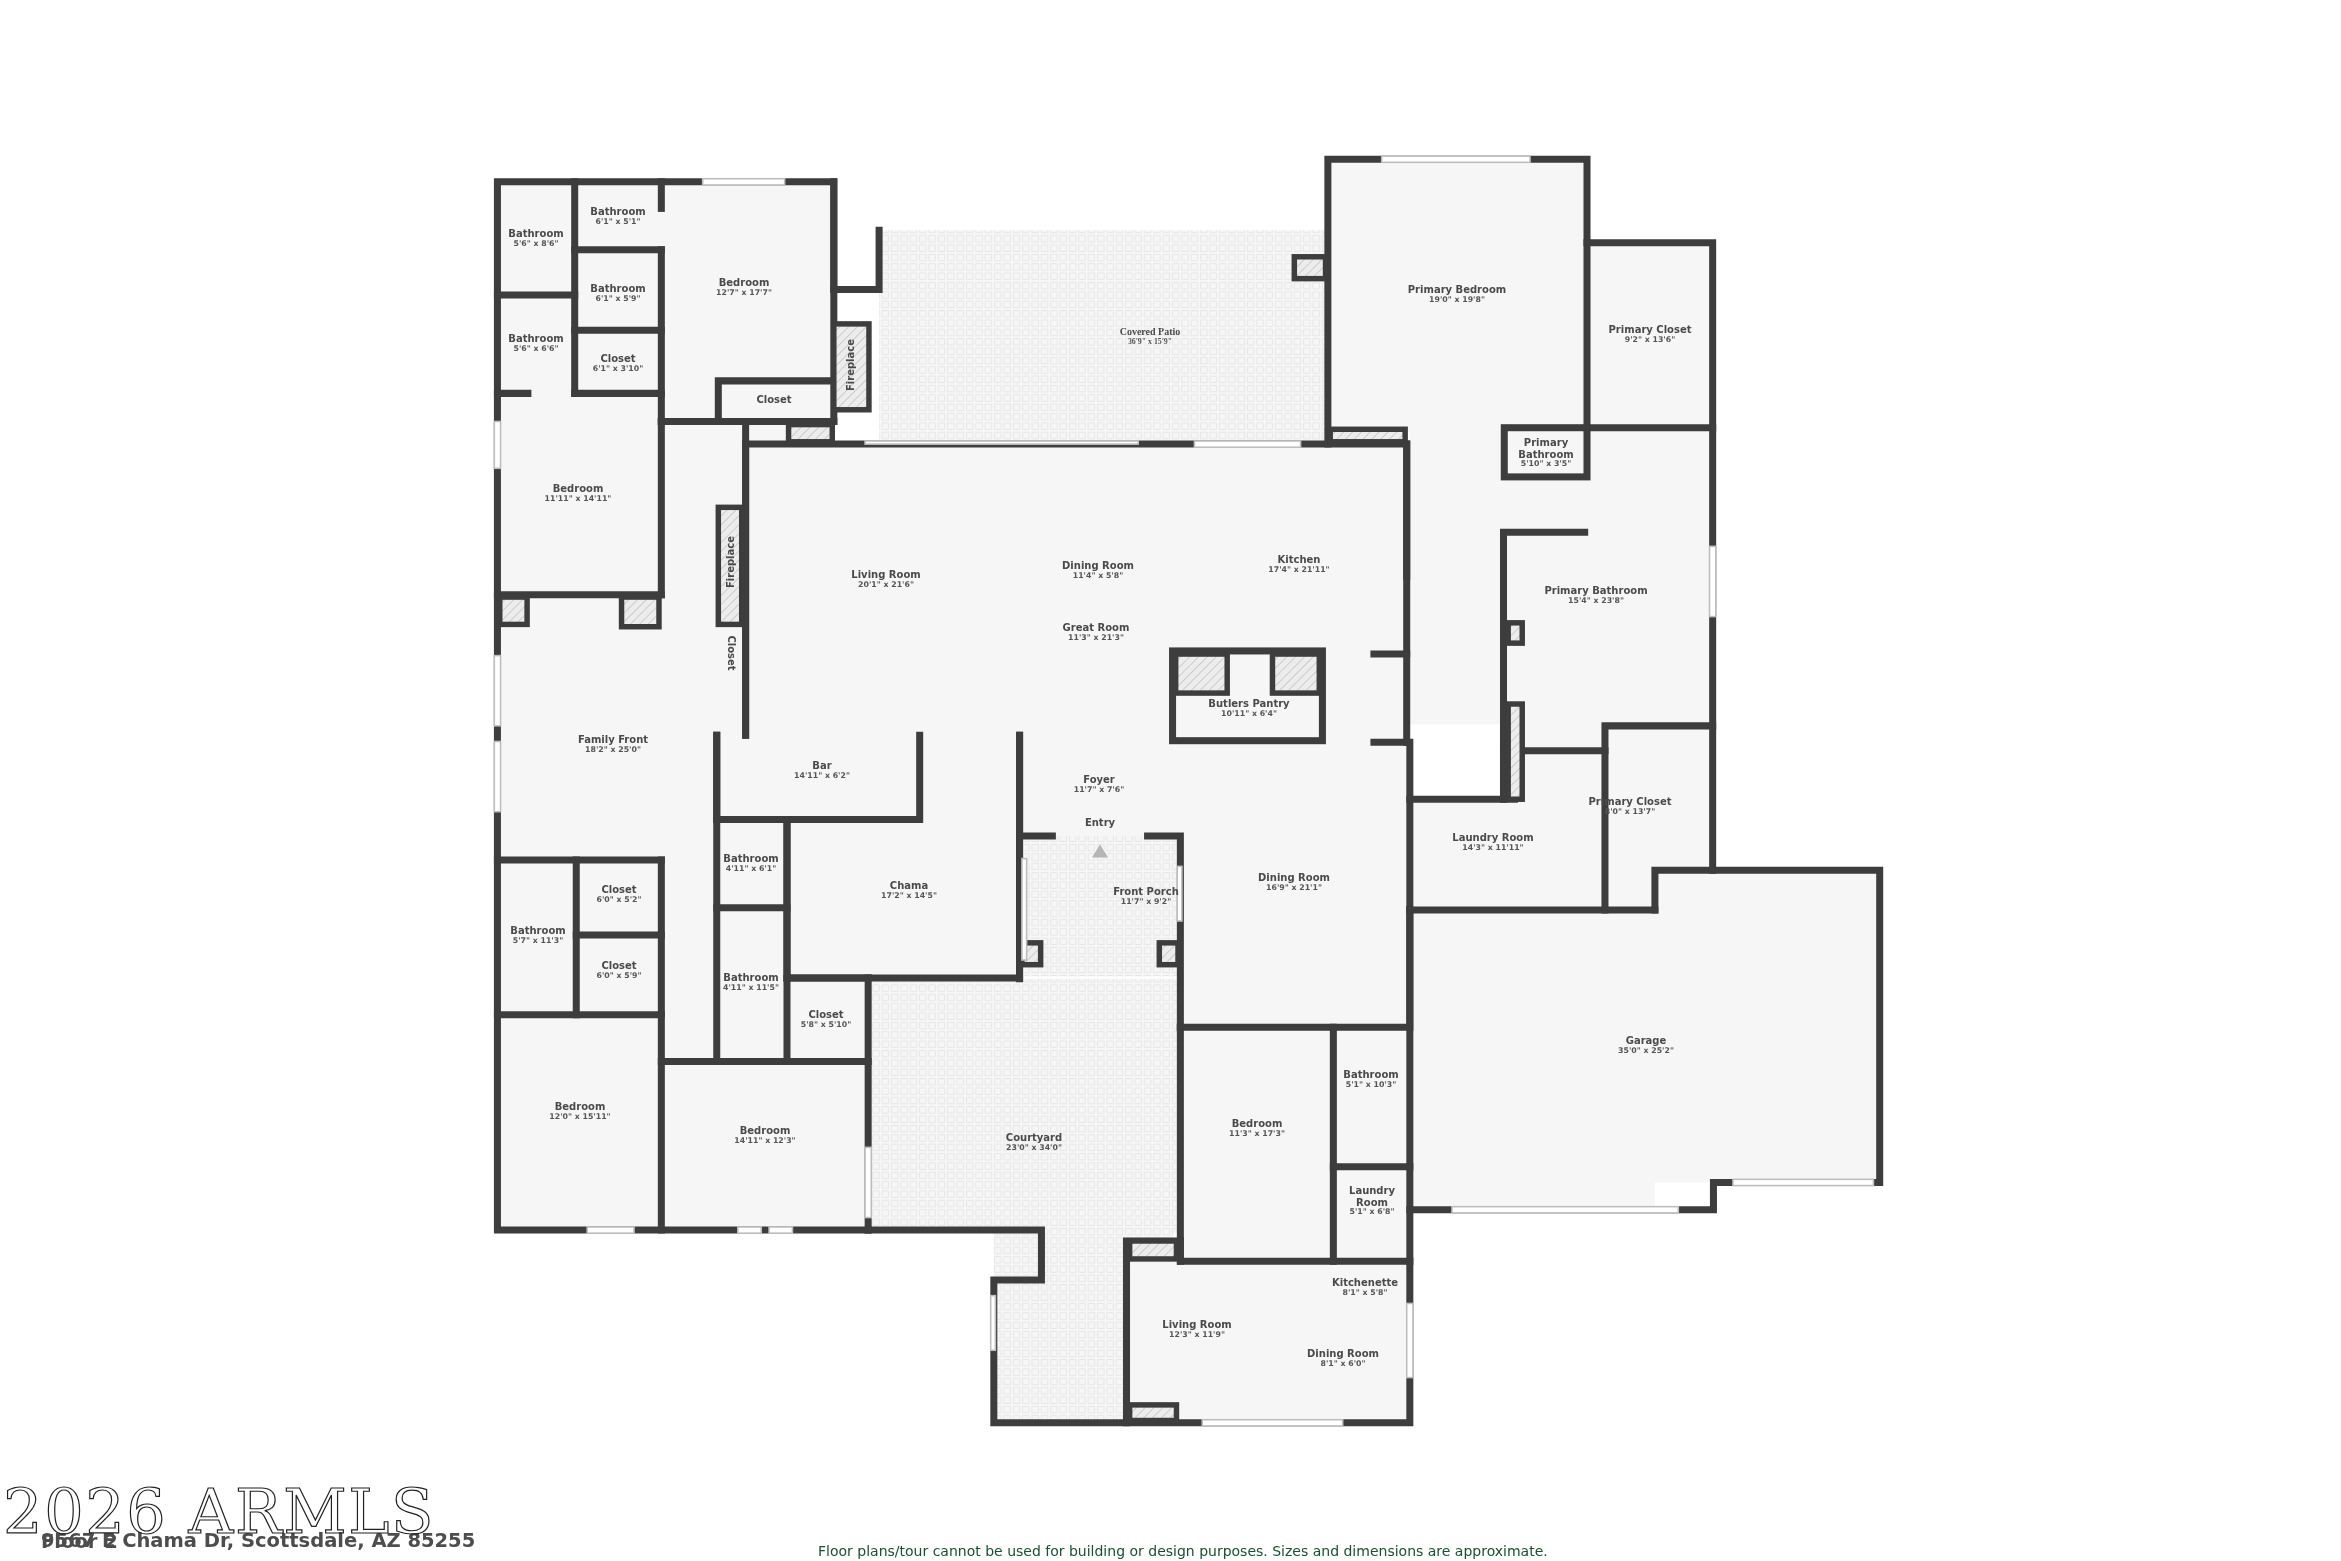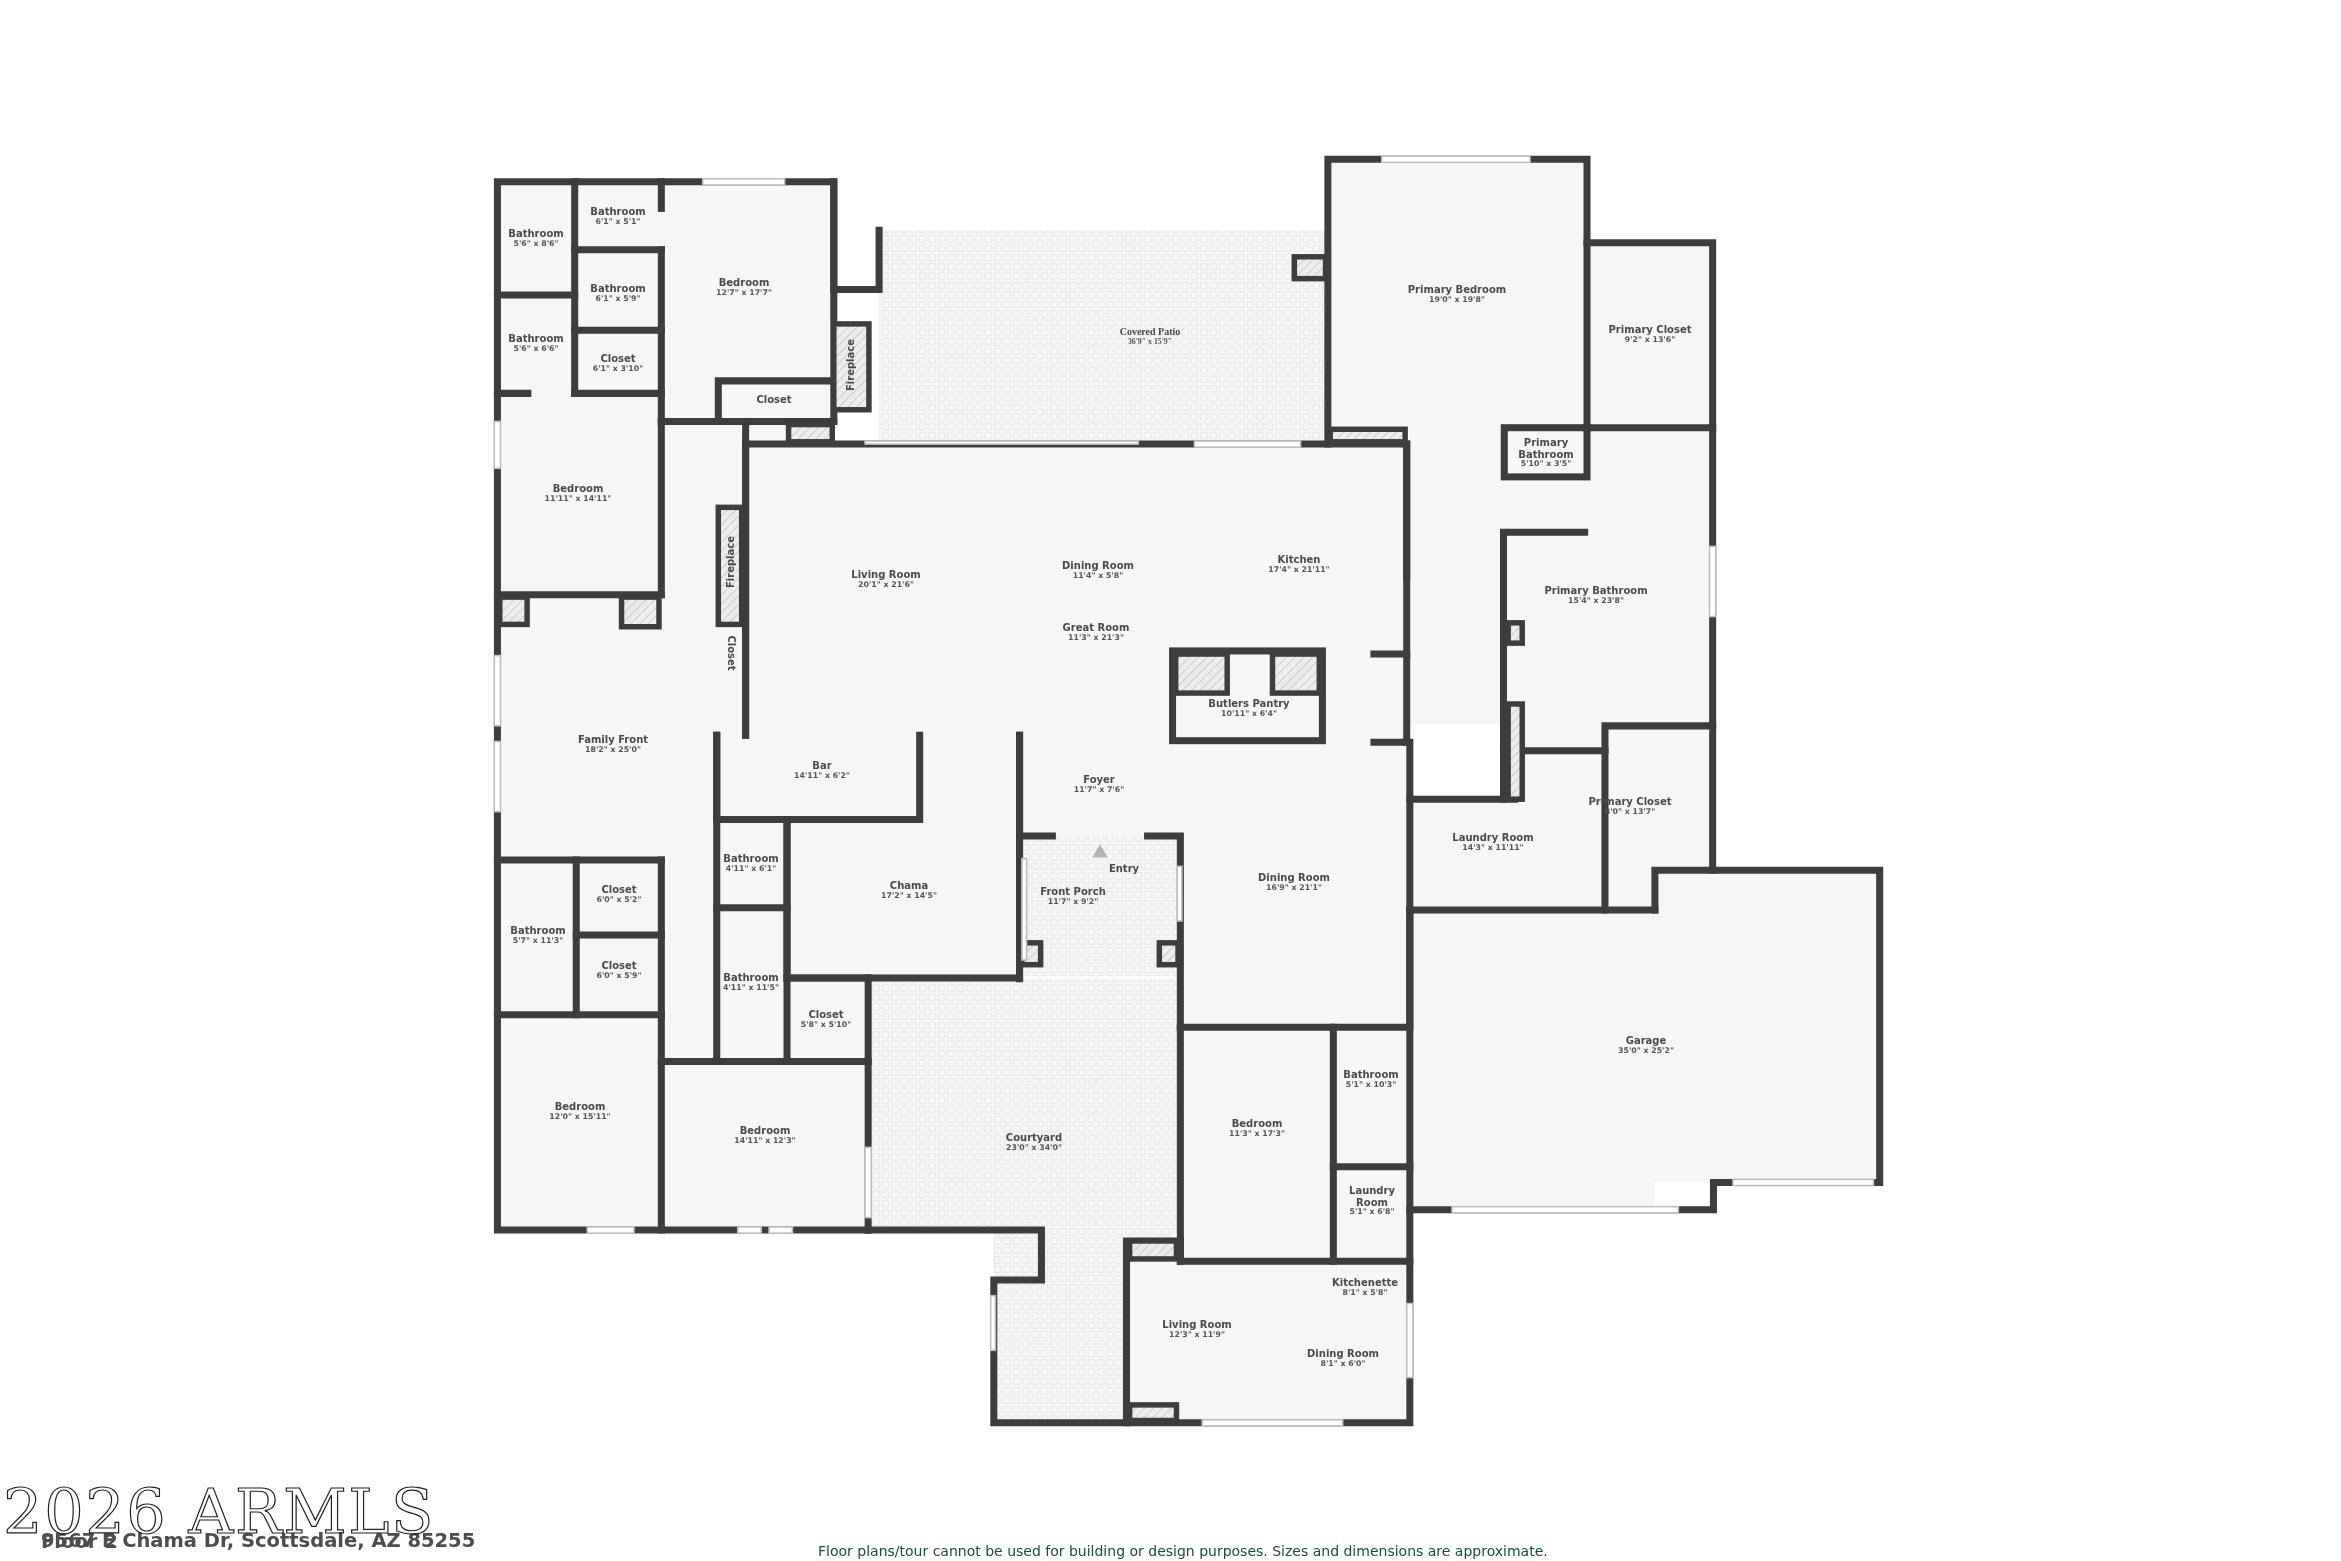--- a/index.html
+++ b/index.html
@@ -300,21 +300,21 @@
       <span class="dim">14'3" x 11'11"</span>
     </div>
   <div class="lbl" style="left:751px;top:863px;">
       <span class="name">Bathroom</span>
       <span class="dim">4'11" x 6'1"</span>
     </div>
   <div class="lbl" style="left:909px;top:890px;">
       <span class="name">Chama</span>
       <span class="dim">17'2" x 14'5"</span>
     </div>
-  <div class="lbl" style="left:1073px;top:896px;text-align:center;">
+  <div class="lbl" style="left:1146px;top:896px;text-align:center;">
       <span class="name">Front Porch</span>
       <span class="dim">11'7" x 9'2"</span>
     </div>
   <div class="lbl" style="left:1294px;top:882px;">
       <span class="name">Dining Room</span>
       <span class="dim">16'9" x 21'1"</span>
     </div>
   <div class="lbl" style="left:619px;top:894px;">
       <span class="name">Closet</span>
       <span class="dim">6'0" x 5'2"</span>
@@ -371,21 +371,21 @@
       <span class="name">Living Room</span>
       <span class="dim">12'3" x 11'9"</span>
     </div>
   <div class="lbl" style="left:1343px;top:1358px;">
       <span class="name">Dining Room</span>
       <span class="dim">8'1" x 6'0"</span>
     </div>
 </div>
 
 <div class="entry-arrow" style="left:1100px;top:851px;"></div>
-<div class="lbl" style="left:1100px;top:869px;margin-left:24px;">
+<div class="lbl" style="left:1100px;top:823px;">
     <span class="name">Entry</span>
   </div>
 
 <div class="footer-address">9567 E Chama Dr, Scottsdale, AZ 85255</div>
 <div class="watermark">2026 ARMLS</div>
 <div class="footer-floor">Floor 2</div>
 <div class="disclaimer">Floor plans/tour cannot be used for building or design purposes. Sizes and dimensions are approximate.</div>
 
 
 </body></html>

